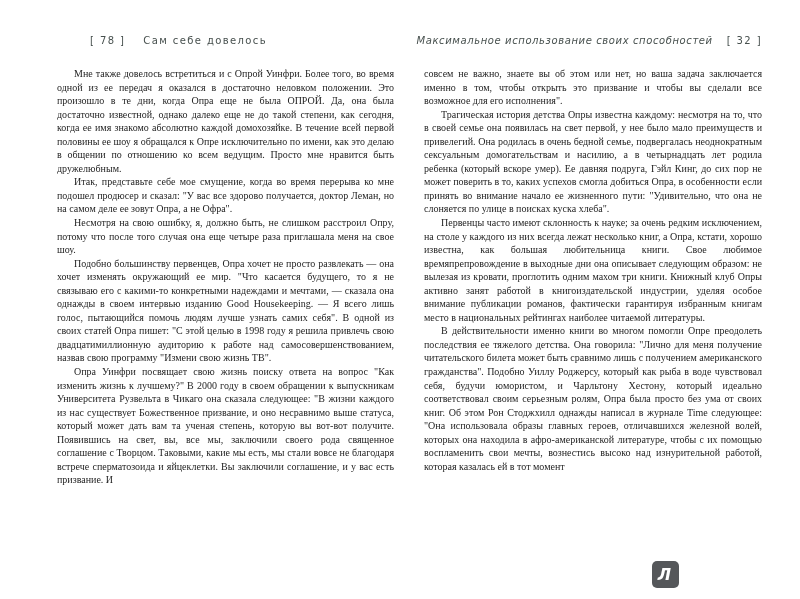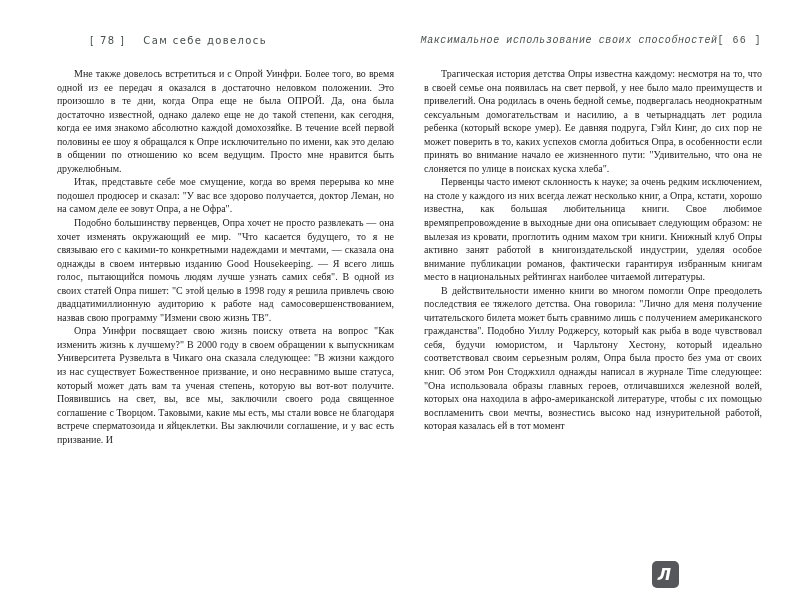--- a/index.html
+++ b/index.html
@@ -20,21 +20,21 @@
     font-size: 10px;
     color: #47504e;
     display: flex;
     align-items: center;
     height: 14px;
     margin-bottom: 20px;
     white-space: nowrap;
     padding-left: 33px;
   }
   .running-head.left-head { gap: 18px; letter-spacing: 1.4px; }
-  .running-head.right-head { justify-content: flex-end; letter-spacing: 0.6px; font-family: Liberation Mono, monospace; }
+  .running-head.right-head { justify-content: flex-end; gap: 14px; letter-spacing: 0.6px; }
   .running-head .rh-title.italic { font-style: italic; }
   .running-head .folio { letter-spacing: 1.4px; }
 
   .col-body p.para {
     font-size: 10px;
     line-height: 13.55px;
     text-align: justify;
     color: #242424;
   }
   .col-body p.para.indent { text-indent: 17px; }
@@ -66,31 +66,33 @@
 <body>
 
 <div class="page-col left">
   <div class="running-head left-head">
     <span class="folio">[ 78 ]</span>
     <span class="rh-title">Сам себе довелось</span>
   </div>
   <div class="col-body">
       <p class="para indent"><span>Мне также довелось встретиться и с Опрой Уинфри. Более того, во время одной из ее передач я оказался в достаточно неловком положении. Это произошло в те дни, когда Опра еще не была ОПРОЙ. Да, она была достаточно известной, однако далеко еще не до такой степени, как сегодня, когда ее имя знакомо абсолютно каждой домохозяйке. В течение всей первой половины ее шоу я обращался к Опре исключительно по имени, как это делаю в общении по отношению ко всем ведущим. Просто мне нравится быть дружелюбным.</span></p>
       <p class="para indent"><span>Итак, представьте себе мое смущение, когда во время перерыва ко мне подошел продюсер и сказал: "У вас все здорово получается, доктор Леман, но на самом деле ее зовут Опра, а не Офра".</span></p>
+      <p class="para indent"><span>Несмотря на свою ошибку, я, должно быть, не слишком расстроил Опру, потому что после того случая она еще четыре раза приглашала меня на свое шоу.</span></p>
       <p class="para indent"><span>Подобно большинству первенцев, Опра хочет не просто развлекать — она хочет изменять окружающий ее мир. "Что касается будущего, то я не связываю его с какими-то конкретными надеждами и мечтами, — сказала она однажды в своем интервью изданию </span><span class="it">Good Housekeeping.</span><span> — Я всего лишь голос, пытающийся помочь людям лучше узнать самих себя". В одной из своих статей Опра пишет: "С этой целью в 1998 году я решила привлечь свою двадцатимиллионную аудиторию к работе над самосовершенствованием, назвав свою программу "Измени свою жизнь ТВ".</span></p>
       <p class="para indent"><span>Опра Уинфри посвящает свою жизнь поиску ответа на вопрос "Как изменить жизнь к лучшему?" В 2000 году в своем обращении к выпускникам Университета Рузвельта в Чикаго она сказала следующее: "В жизни каждого из нас существует Божественное призвание, и оно несравнимо выше статуса, который может дать вам та ученая степень, которую вы вот-вот получите. Появившись на свет, вы, все мы, заключили своего рода священное соглашение с Творцом. Таковыми, какие мы есть, мы стали вовсе не благодаря встрече сперматозоида и яйцеклетки. Вы заключили соглашение, и у вас есть призвание. И</span></p>
     </div>
 </div>
 
 <div class="page-col right">
   <div class="running-head right-head">
     <span class="rh-title italic">Максимальное использование своих способностей</span>
-    <span class="folio">[ 66 ]</span>
+    <span class="folio">[ 32 ]</span>
   </div>
   <div class="col-body">
+      <p class="para"><span>совсем не важно, знаете вы об этом или нет, но ваша задача заключается именно в том, чтобы открыть это призвание и чтобы вы сделали все возможное для его исполнения".</span></p>
       <p class="para indent"><span>Трагическая история детства Опры известна каждому: несмотря на то, что в своей семье она появилась на свет первой, у нее было мало преимуществ и привелегий. Она родилась в очень бедной семье, подвергалась неоднократным сексуальным домогательствам и насилию, а в четырнадцать лет родила ребенка (который вскоре умер). Ее давняя подруга, Гэйл Кинг, до сих пор не может поверить в то, каких успехов смогла добиться Опра, в особенности если принять во внимание начало ее жизненного пути: "Удивительно, что она не слоняется по улице в поисках куска хлеба".</span></p>
       <p class="para indent"><span>Первенцы часто имеют склонность к науке; за очень редким исключением, на столе у каждого из них всегда лежат несколько книг, а Опра, кстати, хорошо известна, как большая любительница книги. Свое любимое времяпрепровождение в выходные дни она описывает следующим образом: не вылезая из кровати, проглотить одним махом три книги. Книжный клуб Опры активно занят работой в книгоиздательской индустрии, уделяя особое внимание публикации романов, фактически гарантируя избранным книгам место в национальных рейтингах наиболее читаемой литературы.</span></p>
       <p class="para indent"><span>В действительности именно книги во многом помогли Опре преодолеть последствия ее тяжелого детства. Она говорила: "Лично для меня получение читательского билета может быть сравнимо лишь с получением американского гражданства". Подобно Уиллу Роджерсу, который как рыба в воде чувствовал себя, будучи юмористом, и Чарльтону Хестону, который идеально соответствовал своим серьезным ролям, Опра была просто без ума от своих книг. Об этом Рон Стоджхилл однажды написал в журнале </span><span class="it">Time</span><span> следующее: "Она использовала образы главных героев, отличавшихся железной волей, которых она находила в афро-американской литературе, чтобы с их помощью воспламенить свои мечты, вознестись высоко над изнурительной работой, которая казалась ей в тот момент</span></p>
     </div>
 </div>
 
 <div class="watermark">
   <span>Л</span>
 </div>
 

